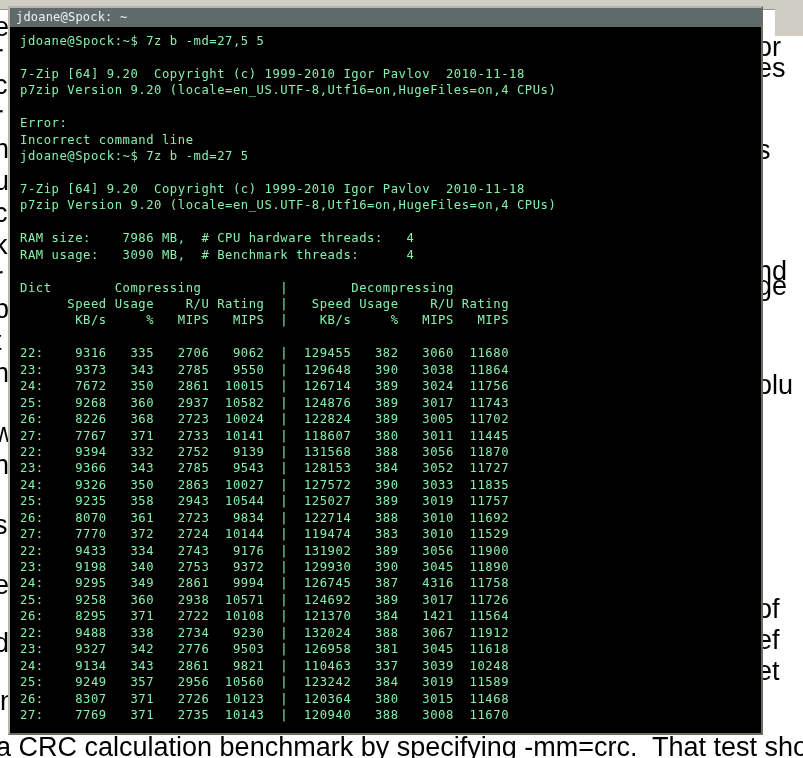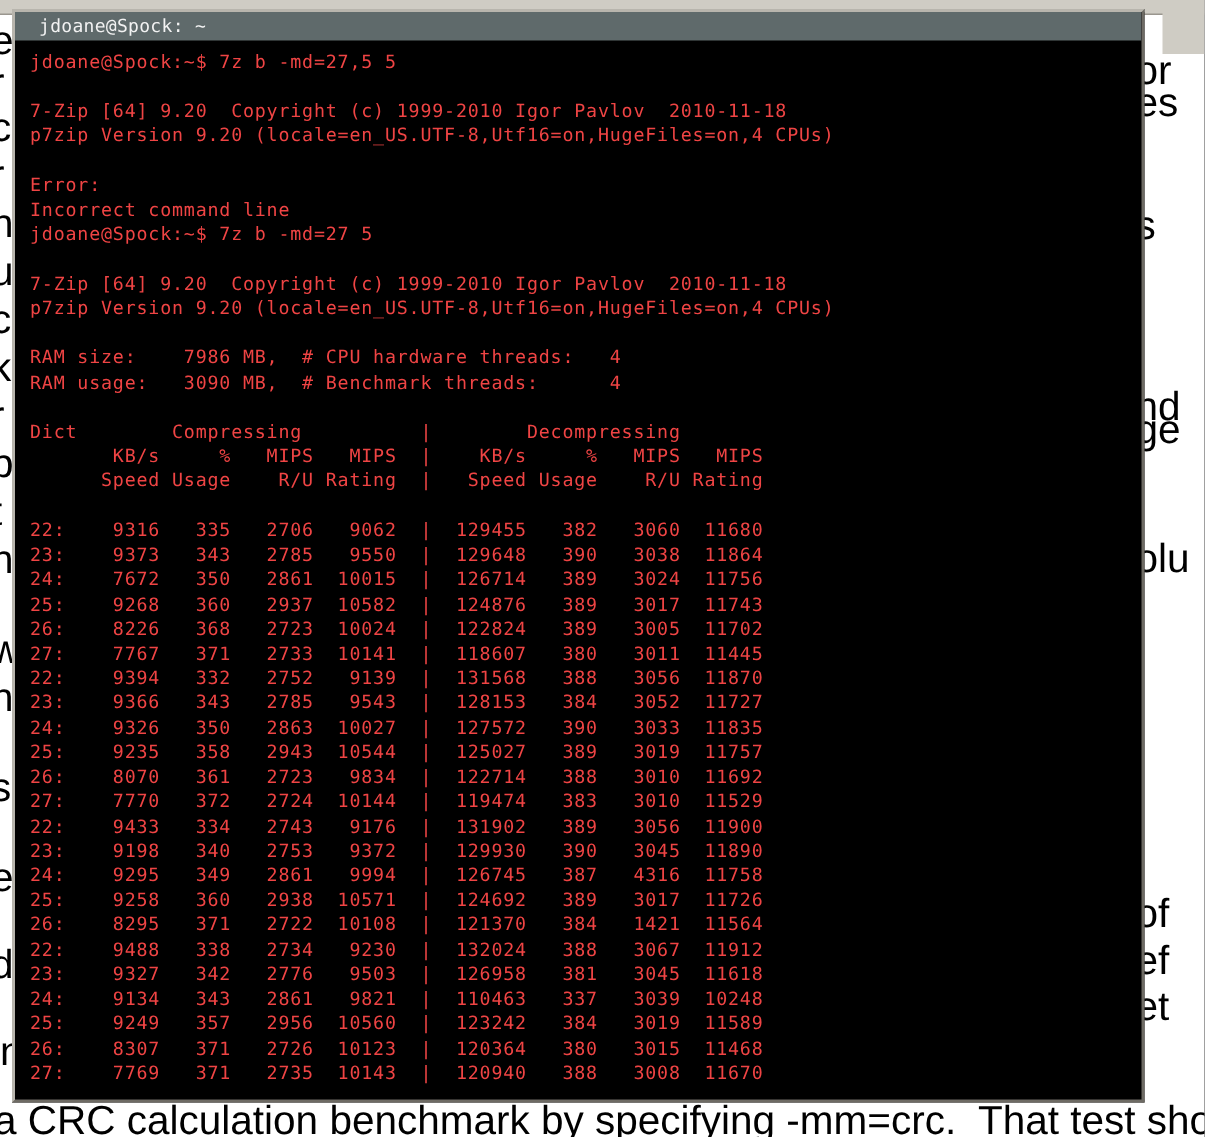--- a/index.html
+++ b/index.html
@@ -46,38 +46,38 @@
     border-right:2px solid #6e6b64;
     border-bottom:2px solid #6e6b64;
     box-sizing:border-box;
     overflow:hidden;
   }
   #term-titlebar{
     height:19px;width:100%;
     background:#5f6a6b;
     display:flex;align-items:center;
     box-sizing:border-box;
-    padding-left:16px;
+    padding-left:6px;
   }
   #term-title{
     color:#f2f2f2;
     font-family:"DejaVu Sans Mono","Liberation Mono",monospace;
     font-size:12px;line-height:13px;
     white-space:pre;
     letter-spacing:0.2px;
   }
   #term-body{
     position:absolute;left:2px;top:21px;right:2px;bottom:2px;
     background:#000000;
     padding:4px 0 0 8px;
     box-sizing:border-box;
     overflow:hidden;
   }
   .tline{
-    color:#ef4444;
+    color:#86efac;
     font-family:"DejaVu Sans Mono","Liberation Mono",monospace;
     font-size:12.2px;
     line-height:16.45px;
     white-space:pre;
     letter-spacing:0.55px;
     height:16.45px;
   }
   .tline.blank{color:transparent;}
 </style>
 </head>
@@ -85,21 +85,21 @@
 
 <div id="page-bg">
   <div id="page-topbar"></div>
   <div id="page-rightmargin"></div>
 
   <div class="bgline bgline-right" style="top:34px">or</div>
   <div class="bgline bgline-right" style="top:55px">es</div>
   <div class="bgline bgline-right" style="top:137px">s</div>
   <div class="bgline bgline-right" style="top:258px">nd</div>
   <div class="bgline bgline-right" style="top:273px">ge</div>
-  <div class="bgline bgline-right" style="top:359px">olu</div>
+  <div class="bgline bgline-right" style="top:372px">olu</div>
   <div class="bgline bgline-right" style="top:596px">of</div>
   <div class="bgline bgline-right" style="top:627px">ef</div>
   <div class="bgline bgline-right" style="top:658px">et</div>
 
   <div class="bgline bgline-left" style="top:14px">ec</div>
   <div class="bgline bgline-left" style="top:42px">r</div>
   <div class="bgline bgline-left" style="top:72px">c</div>
   <div class="bgline bgline-left" style="top:103px">r</div>
   <div class="bgline bgline-left" style="top:136px">n</div>
   <div class="bgline bgline-left" style="top:168px">u</div>
@@ -134,22 +134,22 @@
         <div class="tline">Incorrect command line</div>
         <div class="tline">jdoane@Spock:~$ 7z b -md=27 5</div>
         <div class="tline blank"></div>
         <div class="tline">7-Zip [64] 9.20  Copyright (c) 1999-2010 Igor Pavlov  2010-11-18</div>
         <div class="tline">p7zip Version 9.20 (locale=en_US.UTF-8,Utf16=on,HugeFiles=on,4 CPUs)</div>
         <div class="tline blank"></div>
         <div class="tline">RAM size:    7986 MB,  # CPU hardware threads:   4</div>
         <div class="tline">RAM usage:   3090 MB,  # Benchmark threads:      4</div>
         <div class="tline blank"></div>
         <div class="tline">Dict        Compressing          |        Decompressing</div>
+        <div class="tline">      Speed Usage    R/U Rating  |   Speed Usage    R/U Rating</div>
         <div class="tline">       KB/s     %   MIPS   MIPS  |    KB/s     %   MIPS   MIPS</div>
-        <div class="tline">      Speed Usage    R/U Rating  |   Speed Usage    R/U Rating</div>
         <div class="tline blank"></div>
         <div class="tline">22:    9316   335   2706   9062  |  129455   382   3060  11680</div>
         <div class="tline">23:    9373   343   2785   9550  |  129648   390   3038  11864</div>
         <div class="tline">24:    7672   350   2861  10015  |  126714   389   3024  11756</div>
         <div class="tline">25:    9268   360   2937  10582  |  124876   389   3017  11743</div>
         <div class="tline">26:    8226   368   2723  10024  |  122824   389   3005  11702</div>
         <div class="tline">27:    7767   371   2733  10141  |  118607   380   3011  11445</div>
         <div class="tline">22:    9394   332   2752   9139  |  131568   388   3056  11870</div>
         <div class="tline">23:    9366   343   2785   9543  |  128153   384   3052  11727</div>
         <div class="tline">24:    9326   350   2863  10027  |  127572   390   3033  11835</div>

